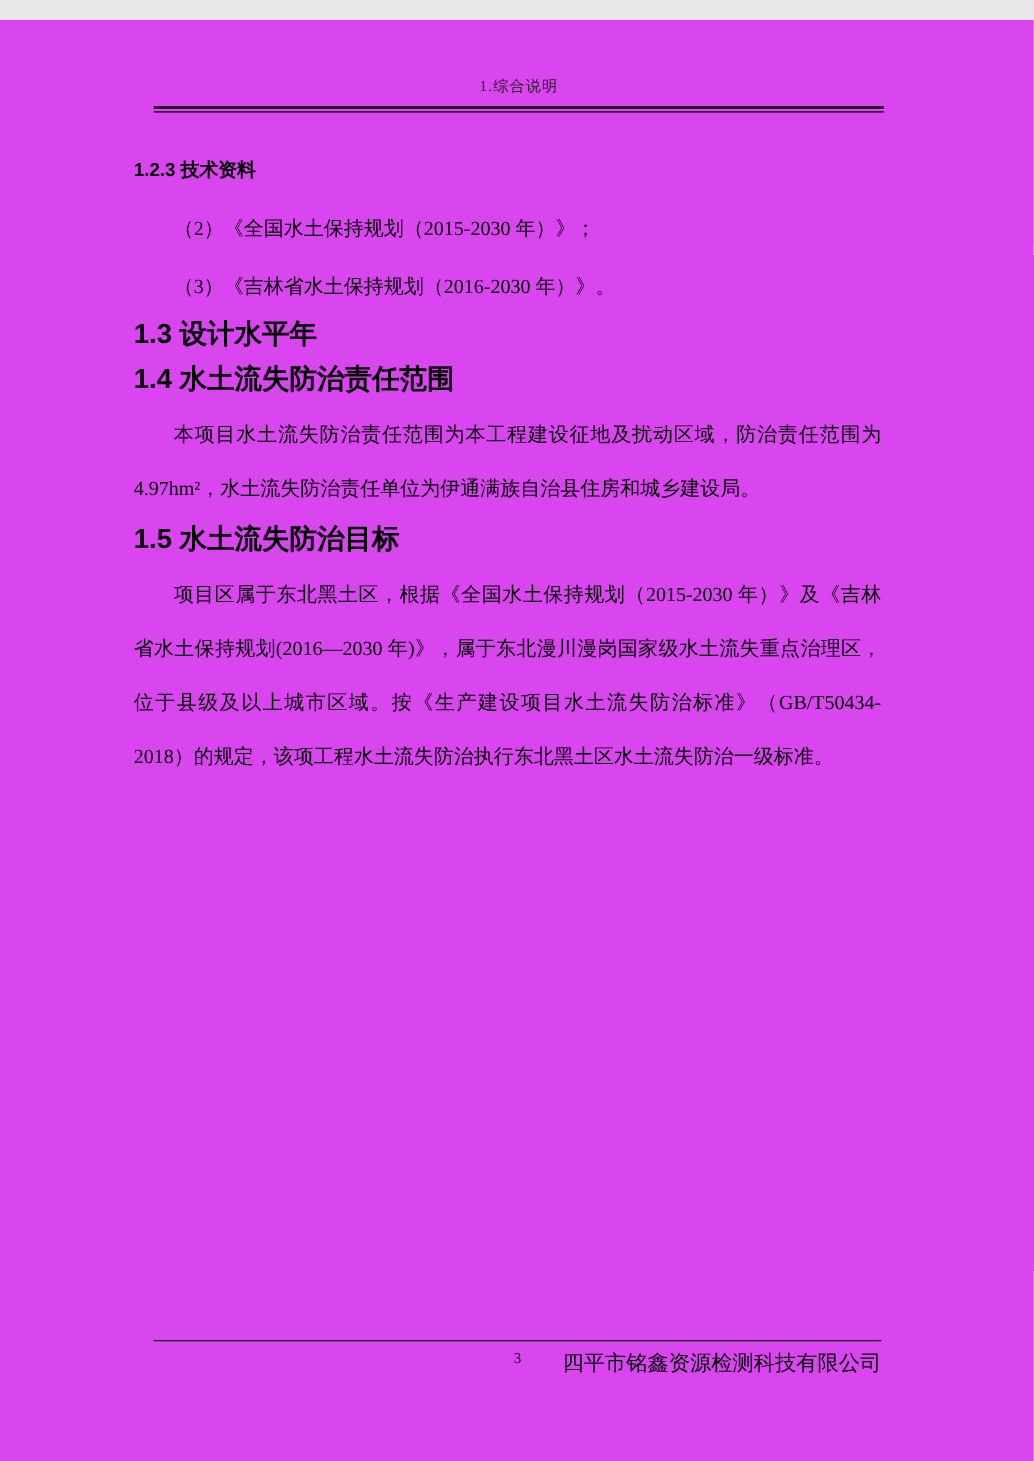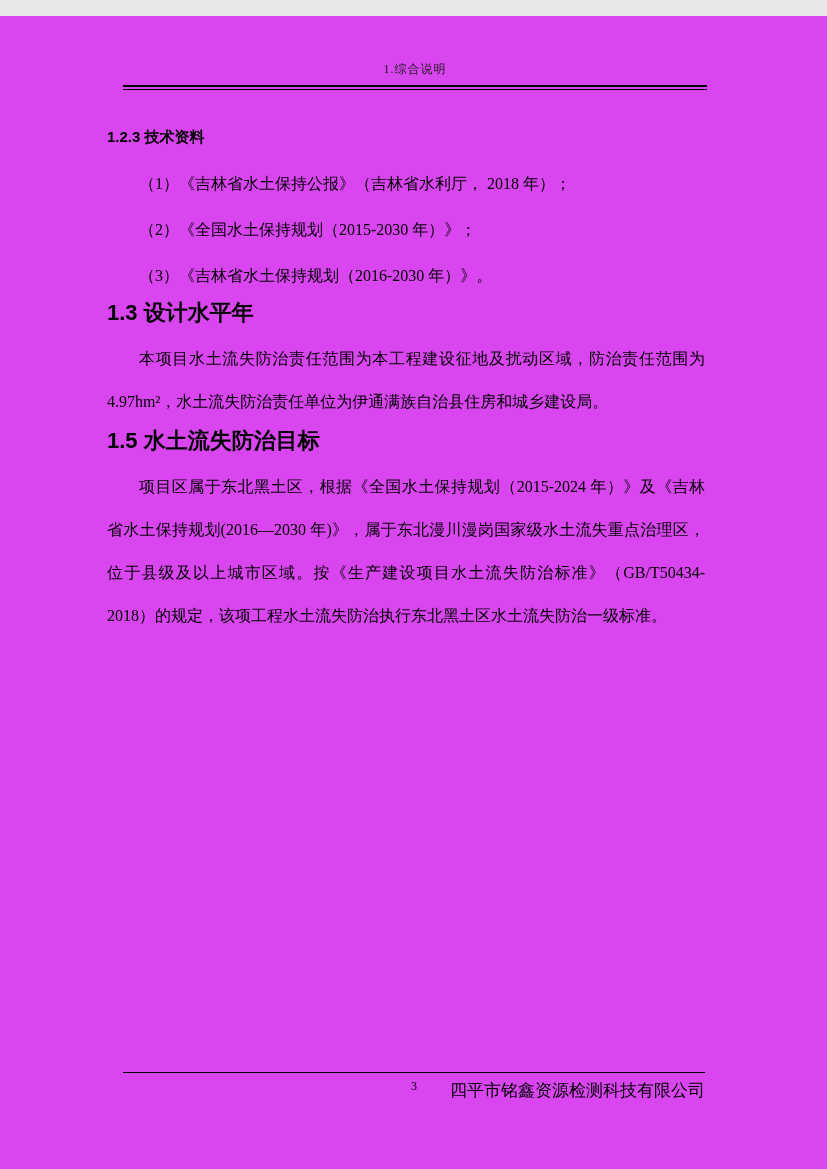--- a/index.html
+++ b/index.html
@@ -100,35 +100,35 @@
 
   <div class="hdr">
     <div class="hdr-title">1.综合说明</div>
     <div class="hdr-rule"></div>
   </div>
 
   <div class="content">
 
     <div class="h3">1.2.3 技术资料</div>
 
-    <div class="li">（1）《吉林省水土保持公报》（吉林省水利厅， 2018 年）；</div>
 
     <div class="li">（2）《全国水土保持规划（2015-2030 年）》；</div>
 
     <div class="li li-last">（3）《吉林省水土保持规划（2016-2030 年）》。</div>
 
     <div class="h2">1.3 设计水平年</div>
 
 
+    <div class="h2">1.4 水土流失防治责任范围</div>
 
     <div class="para">本项目水土流失防治责任范围为本工程建设征地及扰动区域，防治责任范围为 4.97hm²，水土流失防治责任单位为伊通满族自治县住房和城乡建设局。</div>
 
     <div class="h2">1.5 水土流失防治目标</div>
 
-    <div class="para para-tight">项目区属于东北黑土区，根据《全国水土保持规划（2015-2024 年）》及《吉林省水土保持规划(2016—2030 年)》，属于东北漫川漫岗国家级水土流失重点治理区，位于县级及以上城市区域。按《生产建设项目水土流失防治标准》（GB/T50434-2018）的规定，该项工程水土流失防治执行东北黑土区水土流失防治一级标准。</div>
+    <div class="para para-tight">项目区属于东北黑土区，根据《全国水土保持规划（2015-2030 年）》及《吉林省水土保持规划(2016—2030 年)》，属于东北漫川漫岗国家级水土流失重点治理区，位于县级及以上城市区域。按《生产建设项目水土流失防治标准》（GB/T50434-2018）的规定，该项工程水土流失防治执行东北黑土区水土流失防治一级标准。</div>
 
 
   </div>
 
   <div class="ftr">
     <div class="ftr-row">
       <div class="ftr-pageno">3</div>
       <div class="ftr-company">四平市铭鑫资源检测科技有限公司</div>
     </div>
   </div>

